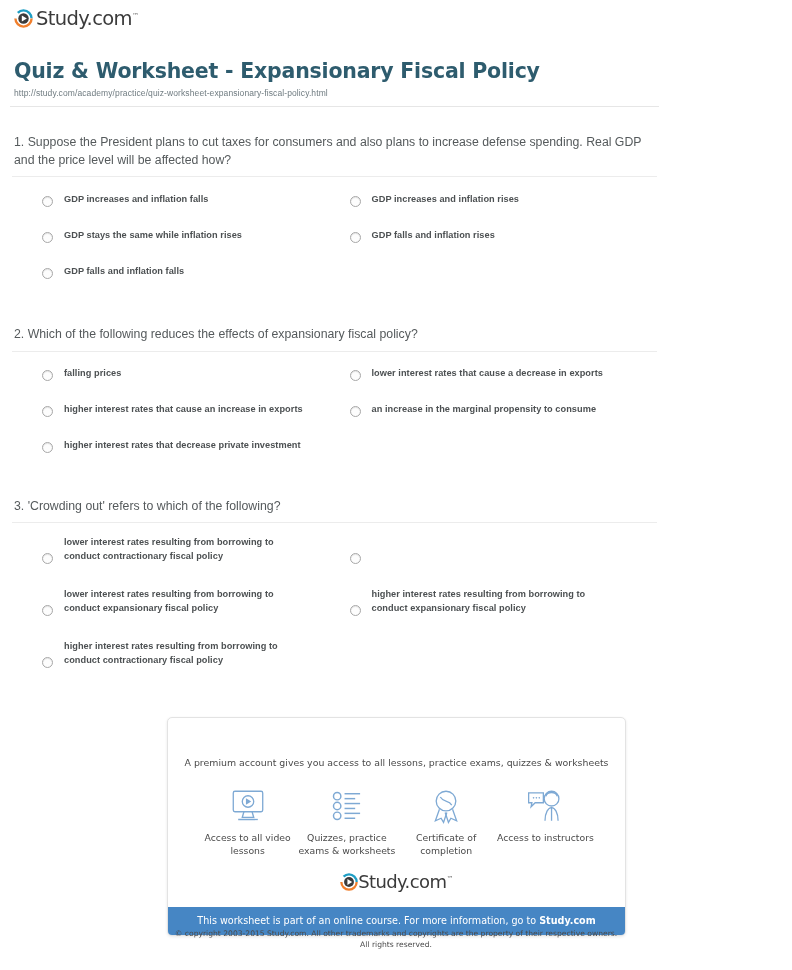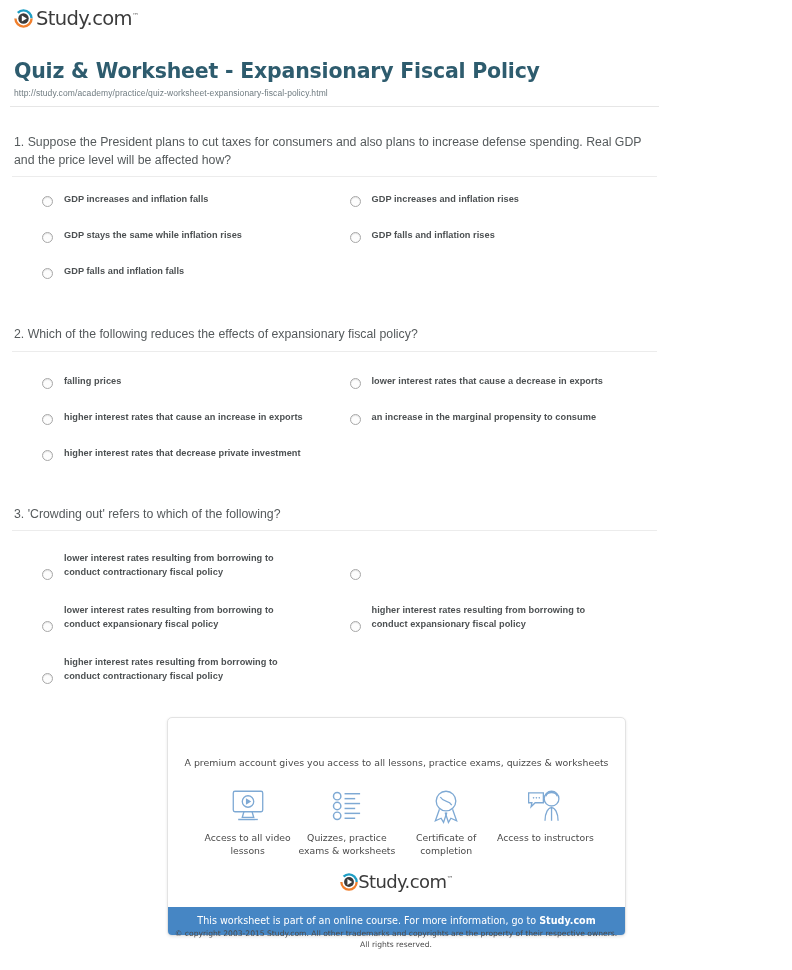--- a/index.html
+++ b/index.html
@@ -94,21 +94,21 @@
     padding: 0 2px 0 2px;
   }
   .q-rule {
     height: 1px;
     background: #ececec;
     margin: 7px 0 0 0;
   }
   .options {
     display: flex;
     flex-wrap: wrap;
-    margin-top: 21px;
+    margin-top: 13px;
     padding-left: 30px;
     box-sizing: border-box;
   }
   .option {
     width: 50%;
     box-sizing: border-box;
     display: flex;
     align-items: flex-end;
     padding-right: 22px;
     margin-bottom: 20px;

